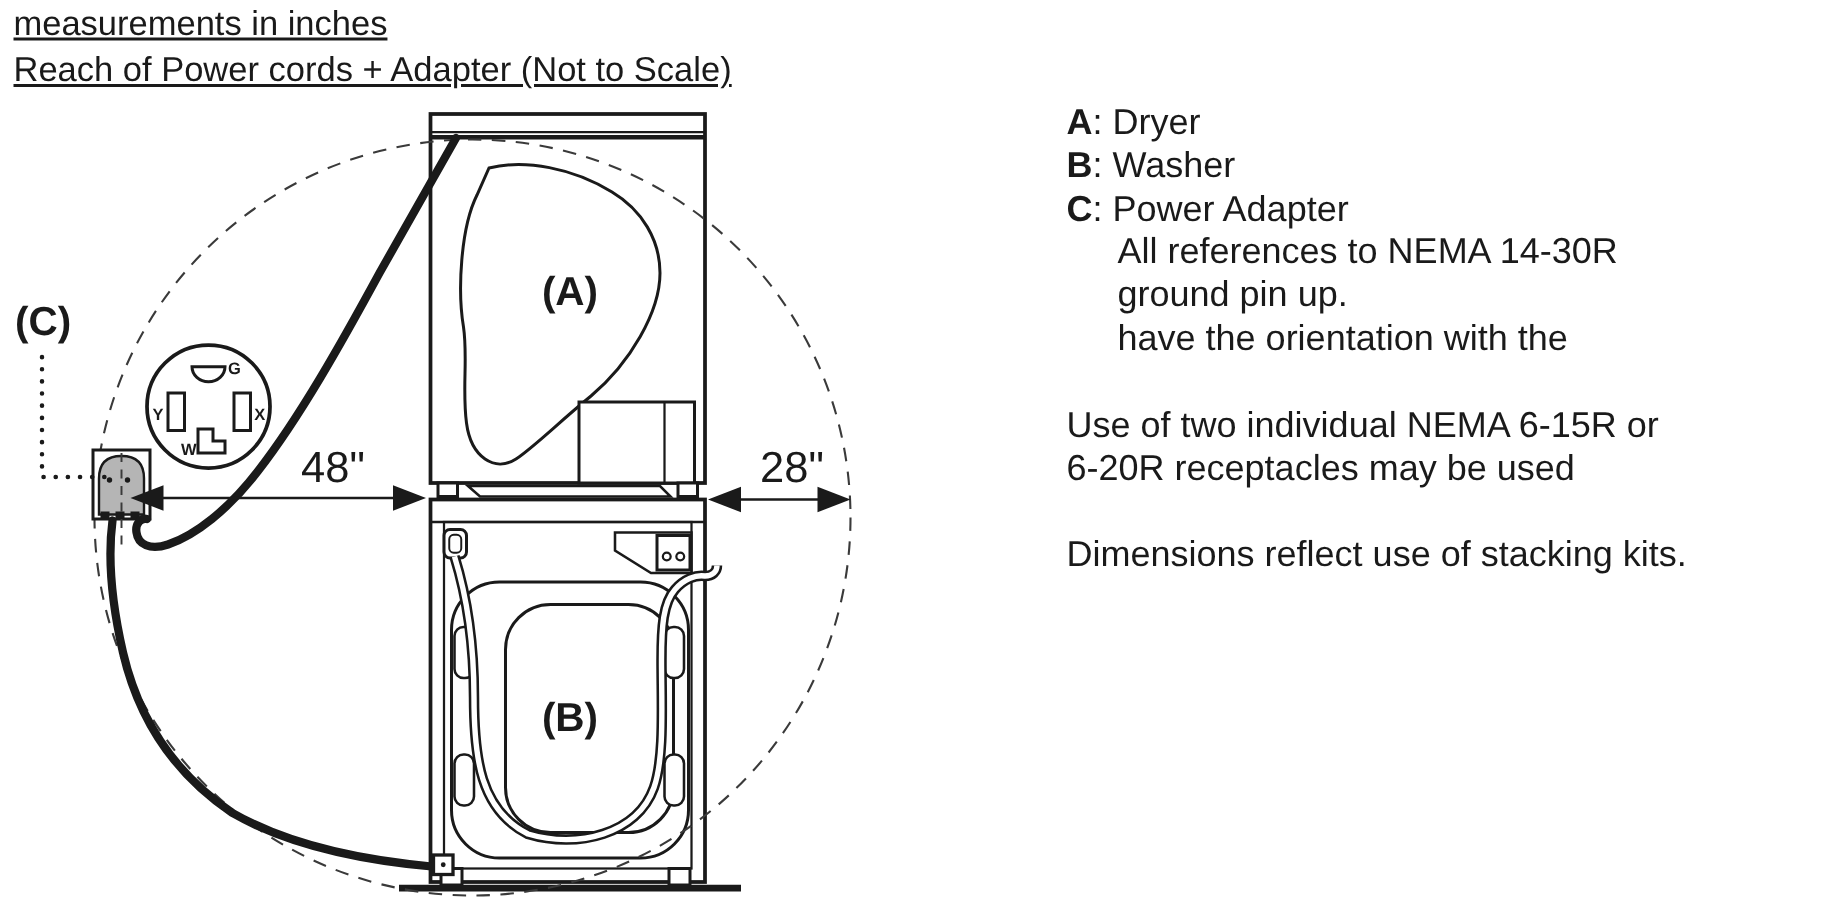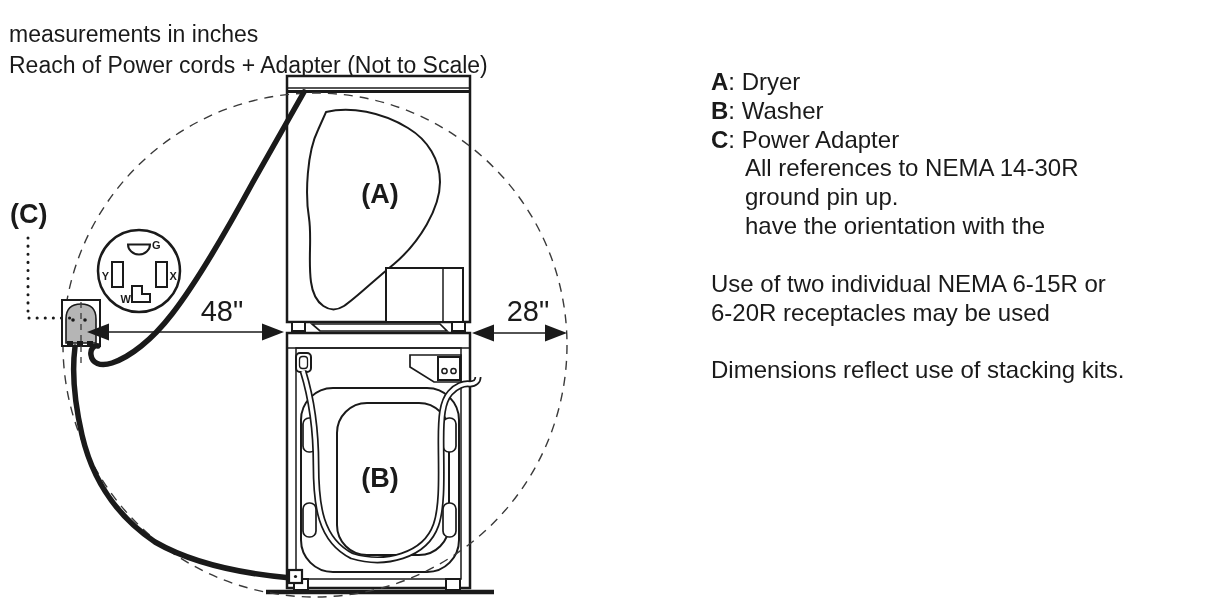--- a/index.html
+++ b/index.html
@@ -1,20 +1,20 @@
 <!DOCTYPE html>
 <html><head>
 <meta charset="utf-8">
 <style>
   html,body{margin:0;padding:0;background:#fff;}
   #screen{
     position:relative;width:1214px;height:607px;background:#ffffff;
     font-family:"Liberation Sans", sans-serif;color:#1a1a1a;overflow:hidden;
   }
-  .hdr{position:absolute;left:9px;top:19px;font-size:23px;line-height:31px;}
+  .hdr{position:absolute;left:9px;top:0;font-size:23px;line-height:31px;text-decoration:underline;}
   .rightcol{position:absolute;left:697px;top:68px;width:515px;font-size:24px;line-height:28.8px;margin-left:14px;}
   .legend-item b{font-weight:bold;}
   .legend-sep{white-space:pre;}
   .note-block{margin-left:34px;}
   .para{margin-top:29px;}
   svg text{font-family:"Liberation Sans", sans-serif;}
   .dimtext{font-size:29px;fill:#1a1a1a;}
   .bigletter{font-size:27px;font-weight:bold;fill:#1a1a1a;}
   .pinletter{font-size:11px;font-weight:bold;fill:#1a1a1a;}
 </style>

